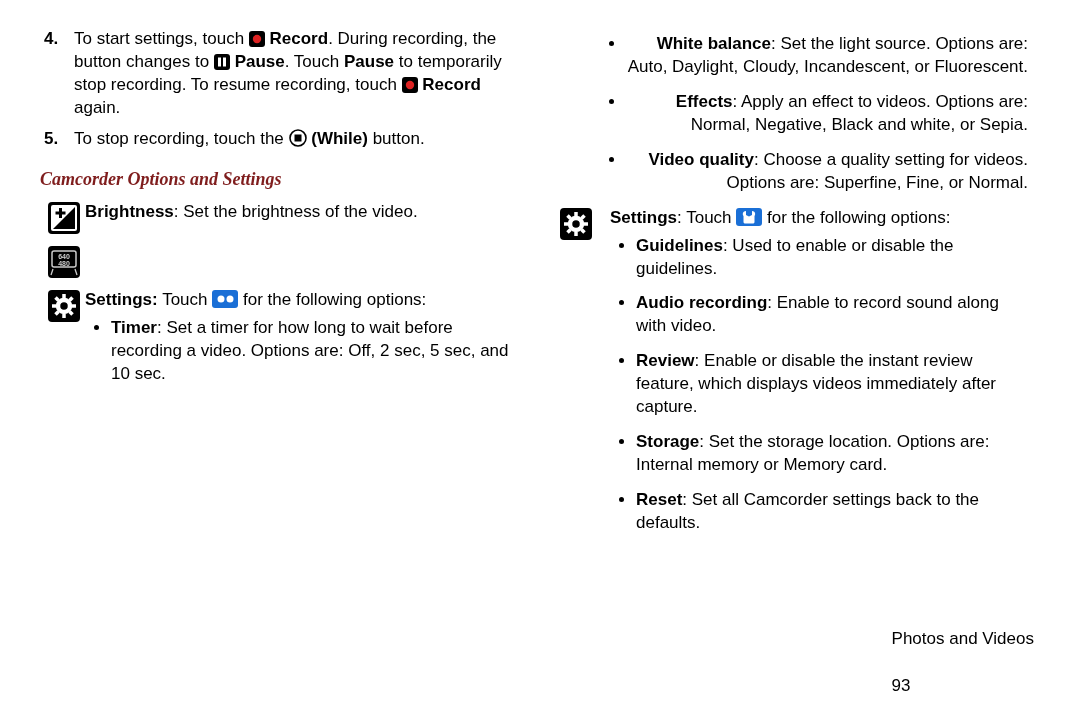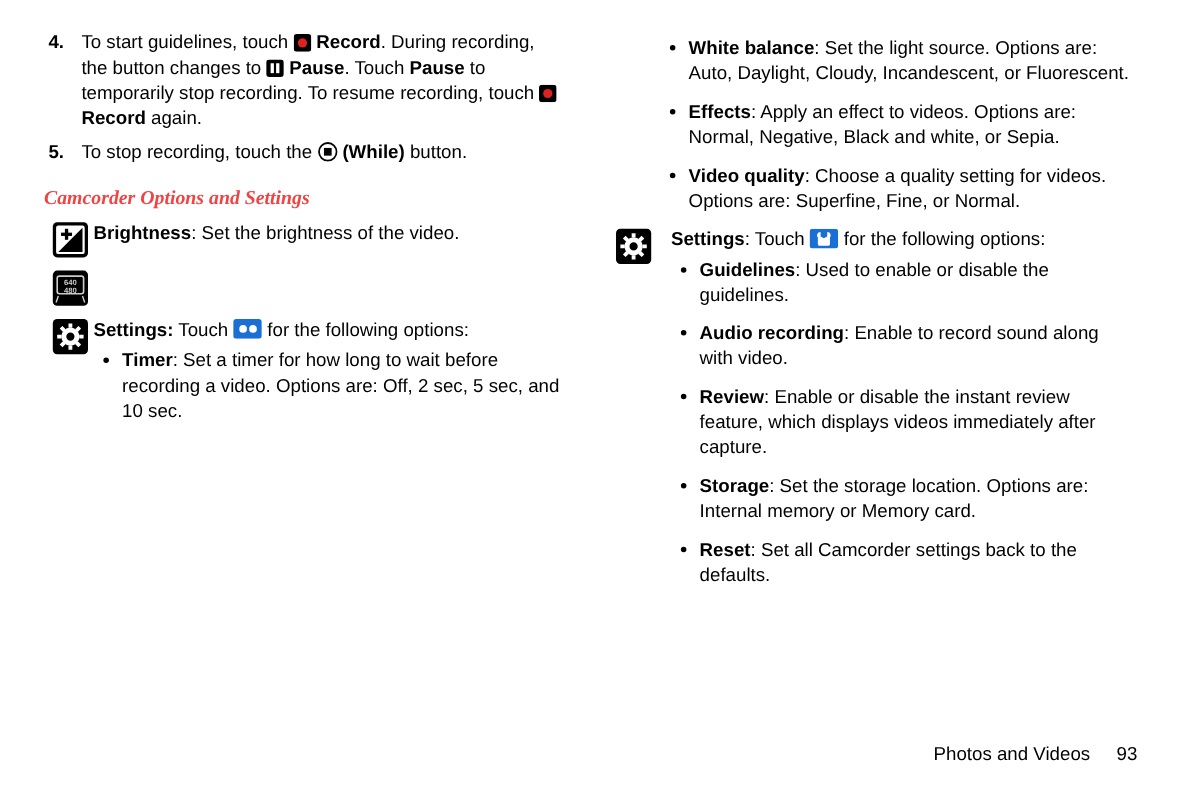--- a/index.html
+++ b/index.html
@@ -13,51 +13,51 @@
       line-height: 1.35;
       position: relative;
       padding: 28px 40px 0 40px;
     }
     .cols { display: flex; gap: 48px; }
     .col { width: 470px; }
     .step { display: flex; margin-bottom: 8px; }
     .num { font-weight: bold; width: 34px; flex-shrink:0; padding-left:4px;}
     .steptext { flex:1; }
     .hdr {
-      color: #ef4444;
+      color: #7f1d1d;
       font-weight: bold;
       font-style: italic;
       margin: 16px 0 6px 0;
       font-size: 18px;
       font-family: Georgia, 'Times New Roman', serif;
     }
     .para { margin: 6px 0 10px 0; padding-left:6px;}
     .iconrow { display:flex; gap:3px; margin: 10px 0 4px 0; padding-left:6px;}
     .icn { flex-shrink:0; width:36px; display:flex; justify-content:center; }
     .iconrow .txt { flex:1; }
     .bullets { list-style: disc; padding-left: 26px; }
     .bullets li { margin: 5px 0 12px 0; }
-    .bullets2 { list-style: disc; padding-left: 68px; }
+    .bullets2 { list-style: disc; padding-left: 68px; text-align: right; }
     .bullets2 li { margin: 5px 0 12px 0; }
     b { font-weight: bold; }
-    .footer { position:absolute; bottom:22px; right:46px; font-size:17px; display:flex; gap:24px; align-items:baseline;}
+    .footer { position:absolute; bottom:22px; right:46px; font-size:17px; display:flex; gap:24px; align-items:baseline;flex-direction:column;}
     svg.inline { vertical-align:-3px; }
     .iconrow2 { display:flex; gap:16px; margin: 6px 0 4px 0;}
   </style>
 </head>
 <body>
 
 <div class="cols">
 
   <div class="col">
 
     <div class="step">
       <div class="num">4.</div>
       <div class="steptext">
-        <span>To start guidelines, touch </span>
+        <span>To start settings, touch </span>
         <svg class="inline" width="16" height="16">
             <rect x="0" y="0" width="16" height="16" rx="3" fill="#000"></rect>
             <circle cx="8" cy="8" r="4.2" fill="#d22"></circle>
           </svg>
         <b> Record</b><span>. During recording, the button changes to </span>
         <svg class="inline" width="16" height="16">
             <rect x="0" y="0" width="16" height="16" rx="3" fill="#000"></rect>
             <rect x="4" y="3.5" width="3" height="9" fill="#fff"></rect>
             <rect x="9" y="3.5" width="3" height="9" fill="#fff"></rect>
           </svg>

